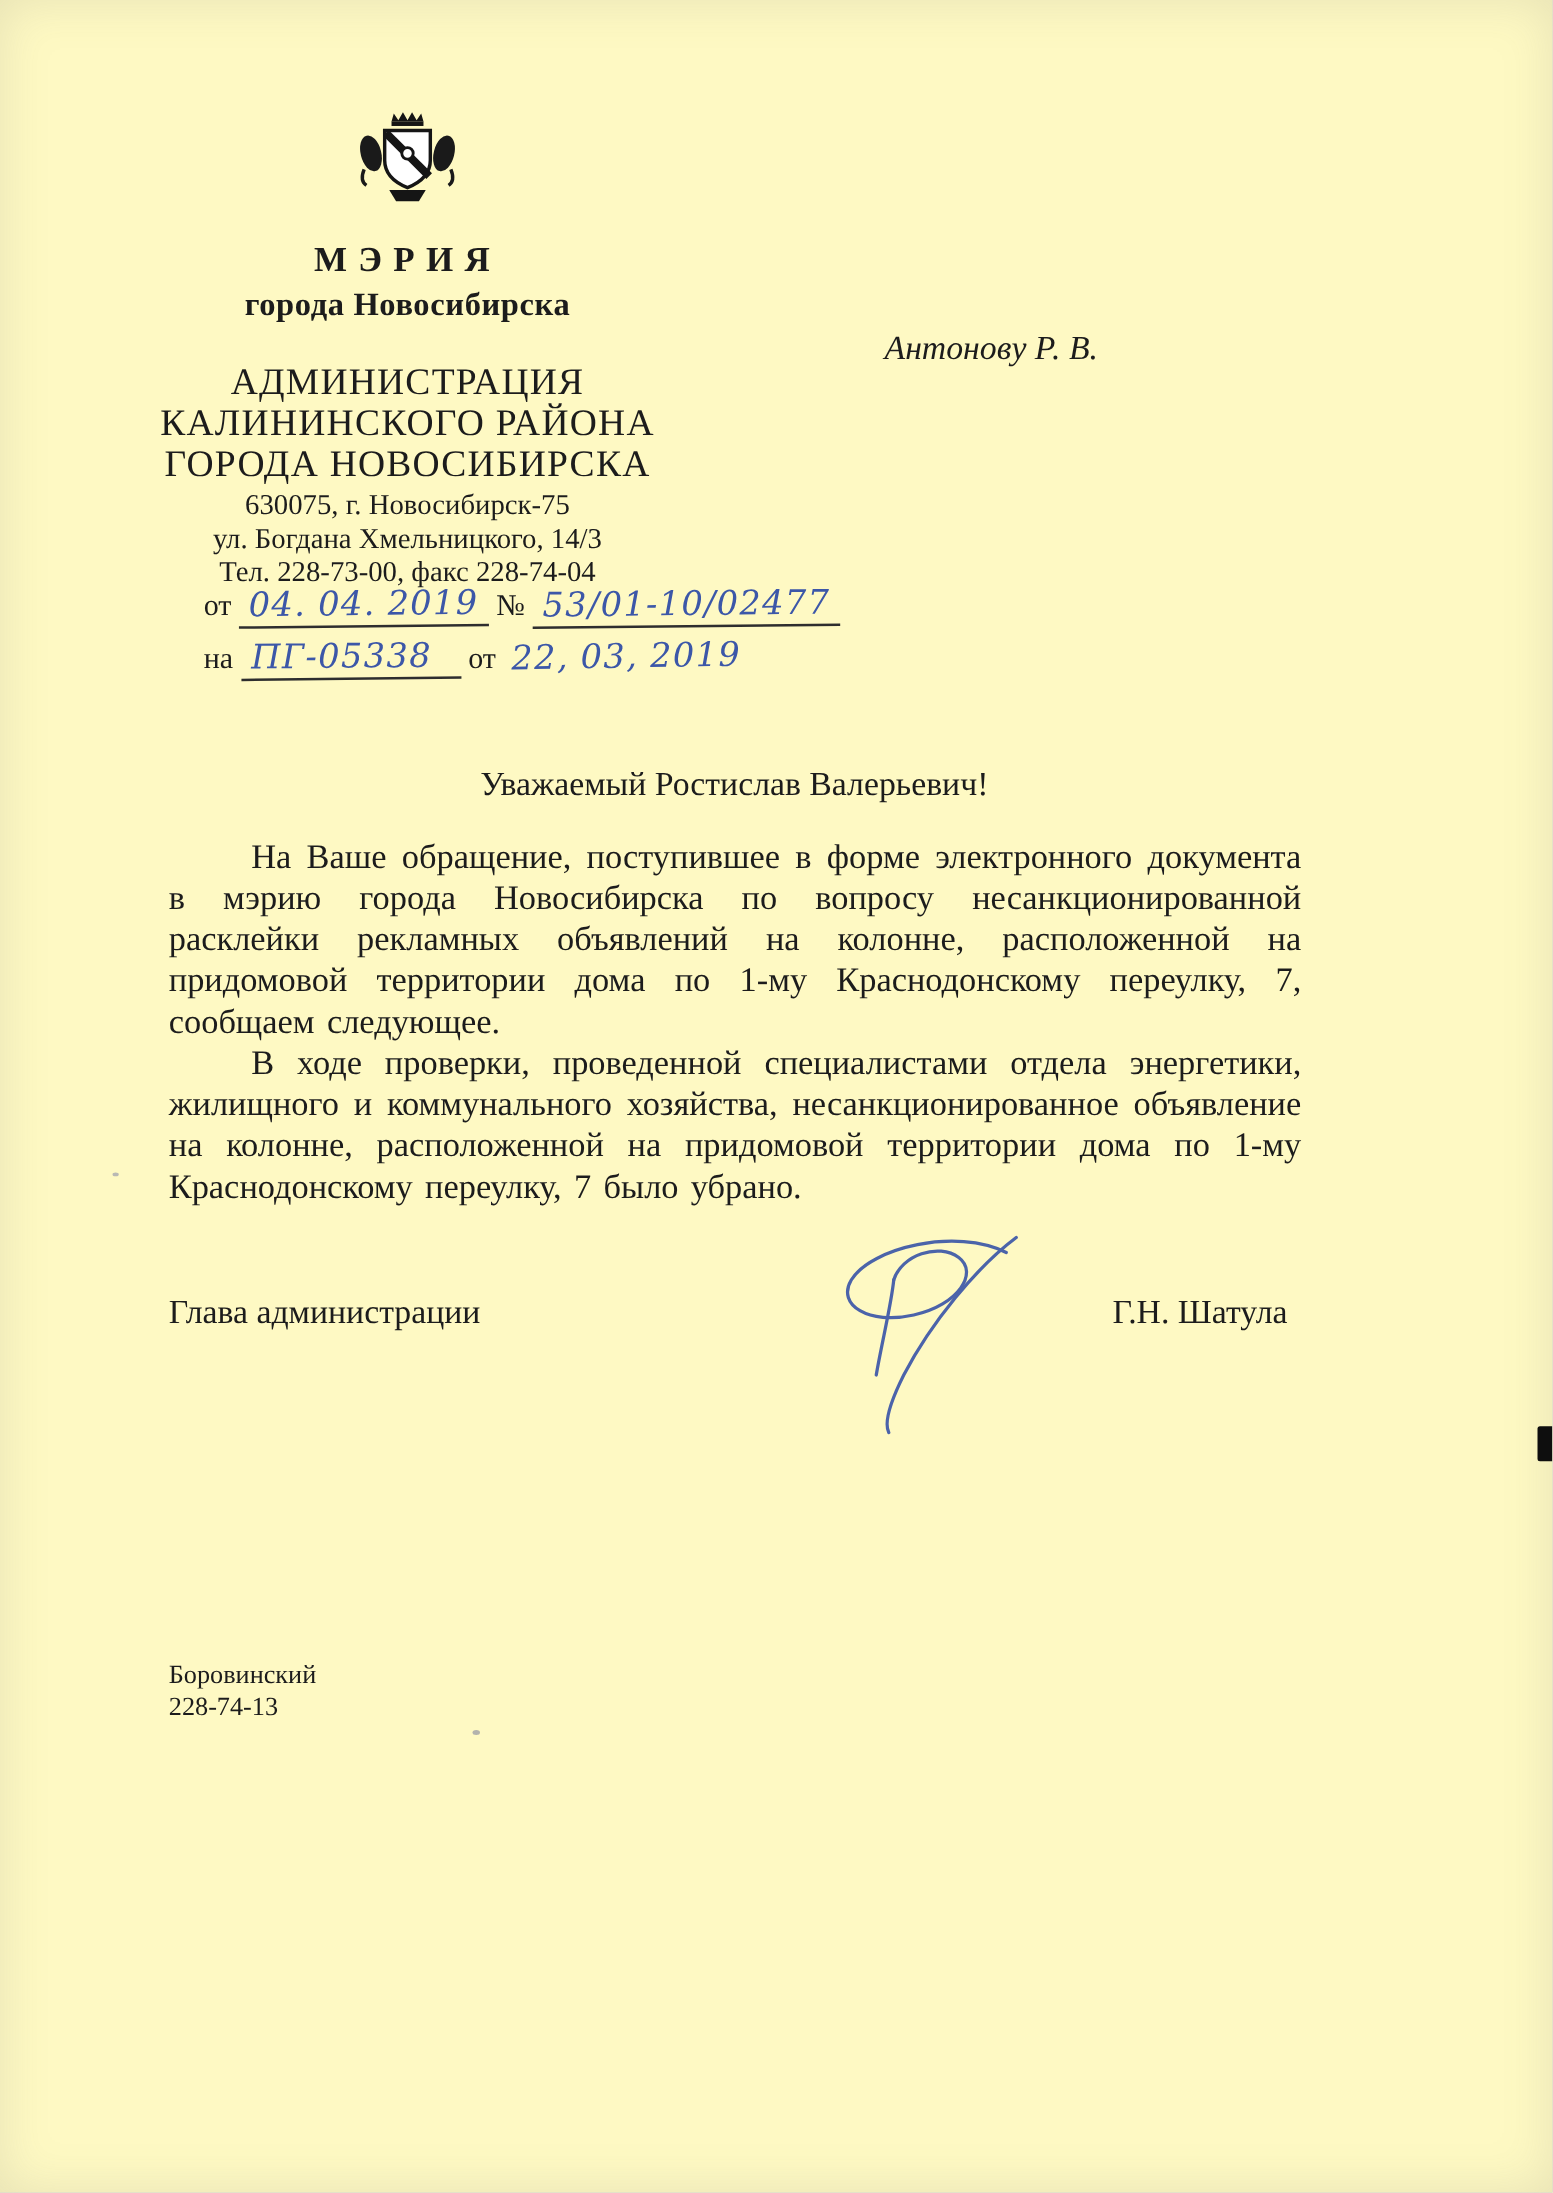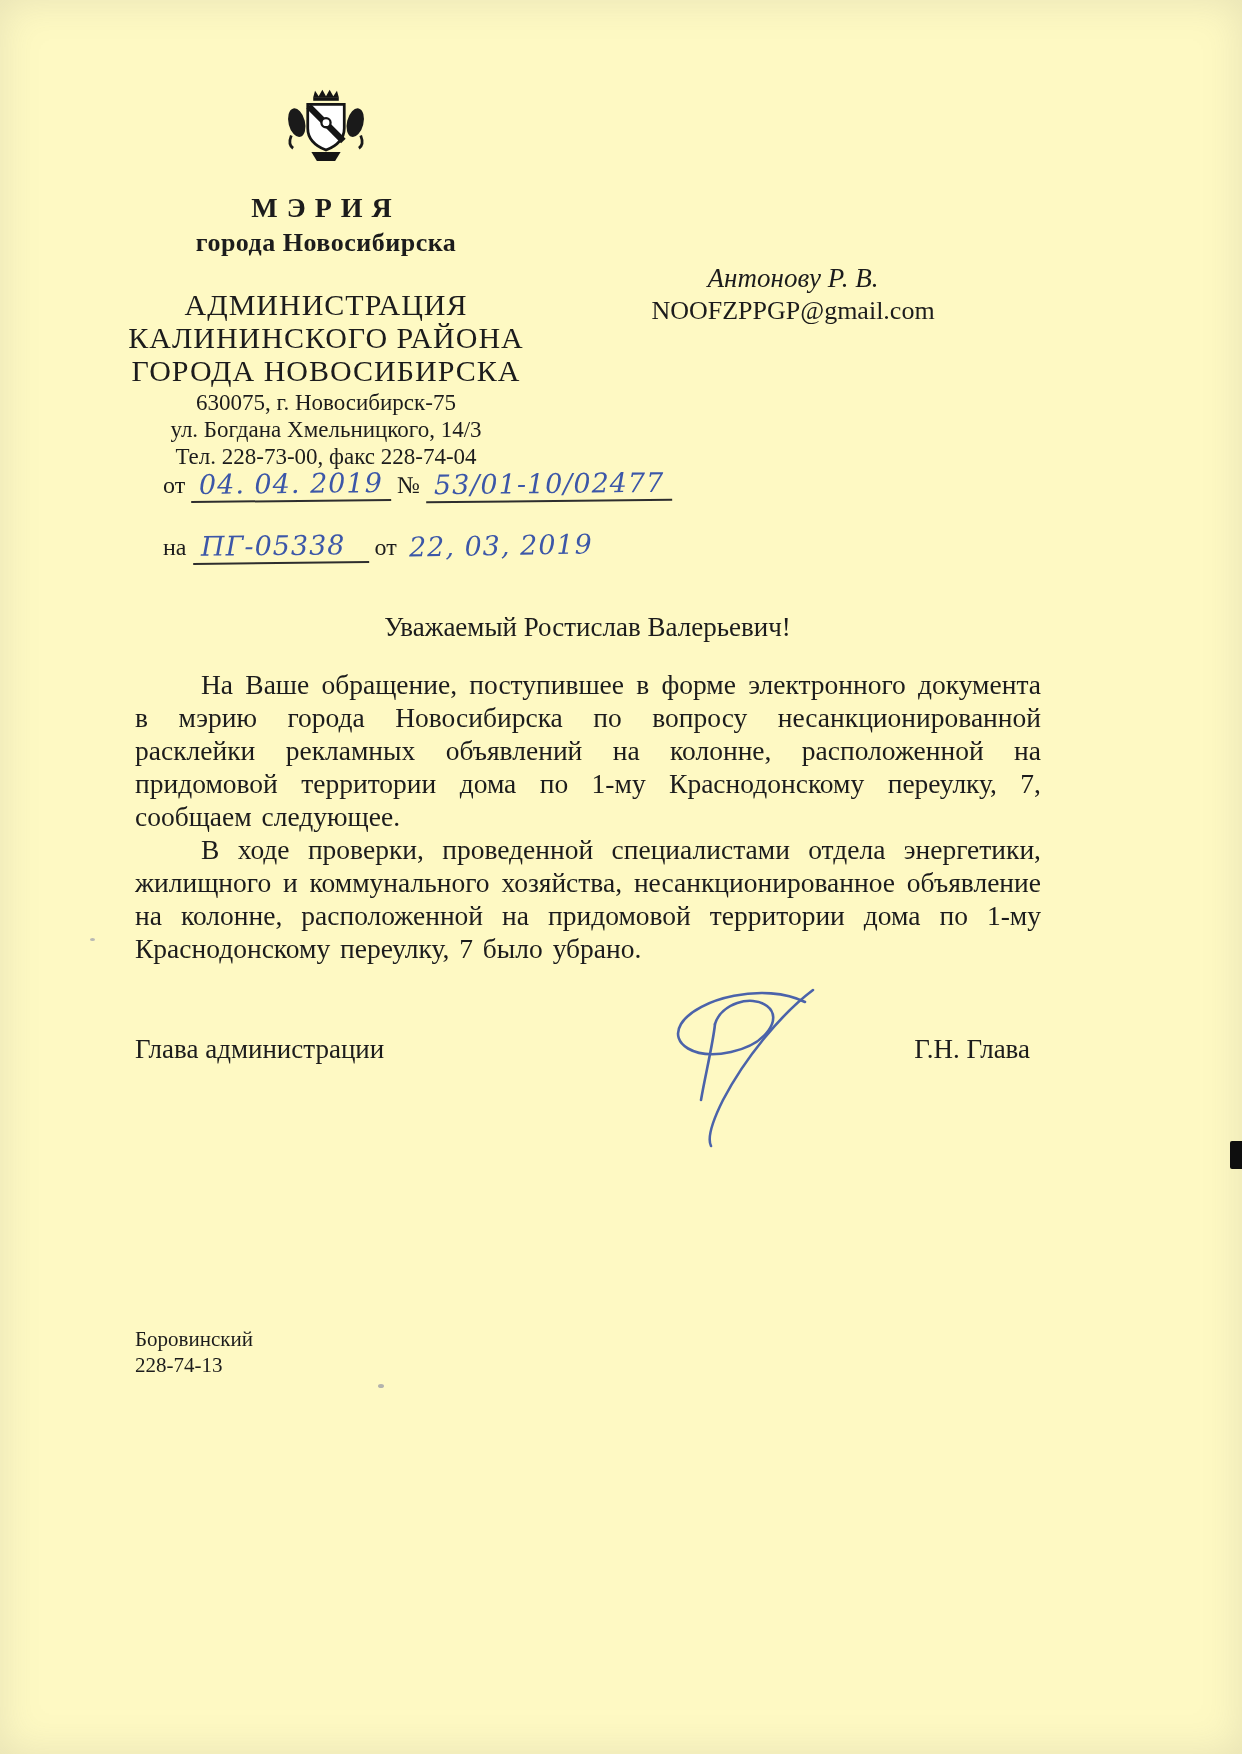--- a/index.html
+++ b/index.html
@@ -46,21 +46,21 @@
     position: absolute;
     left: 618px;
     top: 262px;
     width: 350px;
     text-align: center;
   }
   .addressee-name { font-size: 27px; line-height: 33px; font-style: italic; }
   .addressee-email { font-size: 26px; line-height: 32px; }
   
   .refs { position: absolute; left: 163px; top: 468px; width: 560px; }
-  .ref-row { font-size: 24px; margin-bottom: 28px; white-space: nowrap; }
+  .ref-row { font-size: 24px; margin-bottom: 8px; white-space: nowrap; }
   .ref-label { display: inline-block; }
   .hw {
     font-family: "DejaVu Serif", serif;
     font-style: italic;
     color: #3c57a8;
     font-size: 27px;
     letter-spacing: 1px;
   }
   .uline {
     display: inline-block;
@@ -150,21 +150,20 @@
     </div>
     <div class="addr">
       <div class="addr-line">630075, г. Новосибирск-75</div>
       <div class="addr-line">ул. Богдана Хмельницкого, 14/3</div>
       <div class="addr-line">Тел. 228-73-00, факс 228-74-04</div>
     </div>
   </div>
 
   <div class="addressee">
     <div class="addressee-name">Антонову Р. В.</div>
-    <div class="addressee-email">NOOFZPPGP@gmail.com</div>
   </div>
 
   <div class="refs">
     <div class="ref-row">
       <span class="ref-label">от</span>
       <span class="uline u1 hw">04. 04. 2019</span>
       <span class="ref-label">№</span>
       <span class="uline u2 hw">53/01-10/02477</span>
     </div>
     <div class="ref-row">
@@ -185,21 +184,21 @@
   <div class="sig-title">Глава администрации</div>
   <span class="sig-flourish">
     <svg width="175" height="175" viewBox="0 0 175 175" aria-hidden="true">
       <g fill="none" stroke="#3c57a8" stroke-width="2.6" stroke-linecap="round" opacity="0.92">
         <path d="M150,22 C110,2 42,18 26,44 C14,64 40,80 76,72 C112,64 128,38 112,26 C96,14 66,24 60,44"></path>
         <path d="M158,10 C126,34 90,78 68,120 C58,140 52,158 56,166"></path>
         <path d="M60,44 C58,64 50,96 46,120"></path>
       </g>
     </svg>
   </span>
-  <div class="sig-name">Г.Н. Глава</div>
+  <div class="sig-name">Г.Н. Шатула</div>
 
   <div class="footer">
     <div>Боровинский</div>
     <div>228-74-13</div>
   </div>
 
   <div class="edge-mark"></div>
   <div class="speck1"></div>
   <div class="speck2"></div>
 

